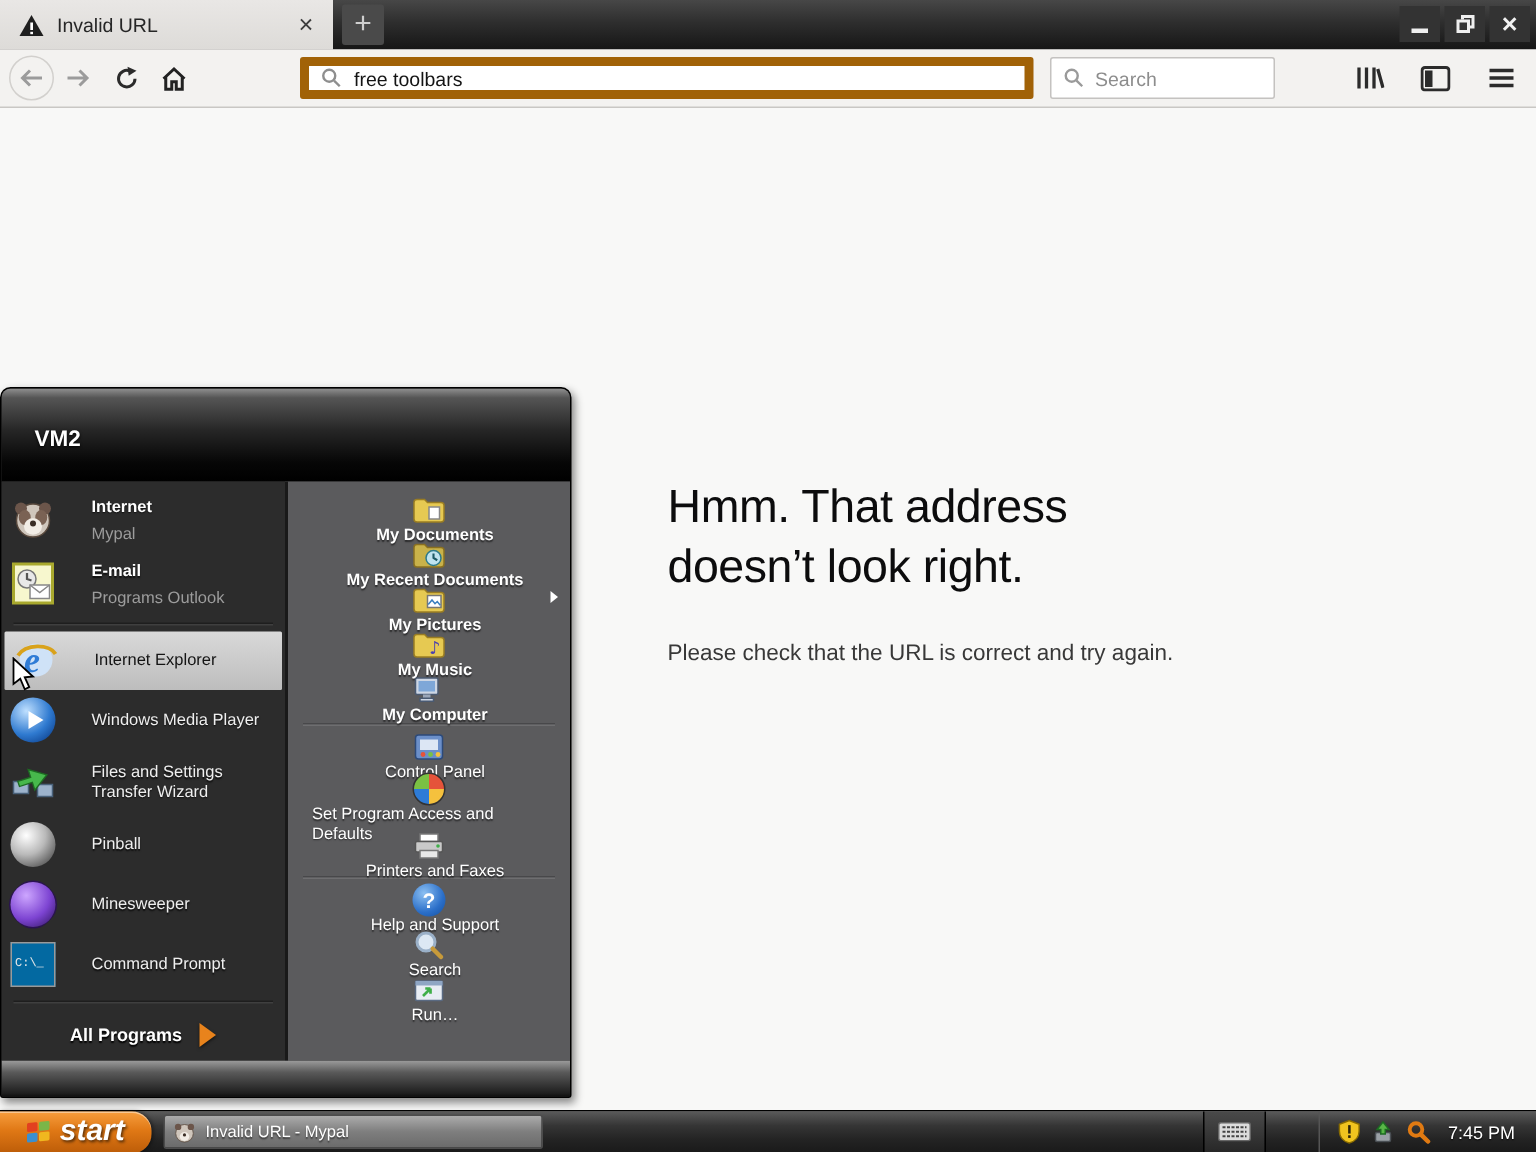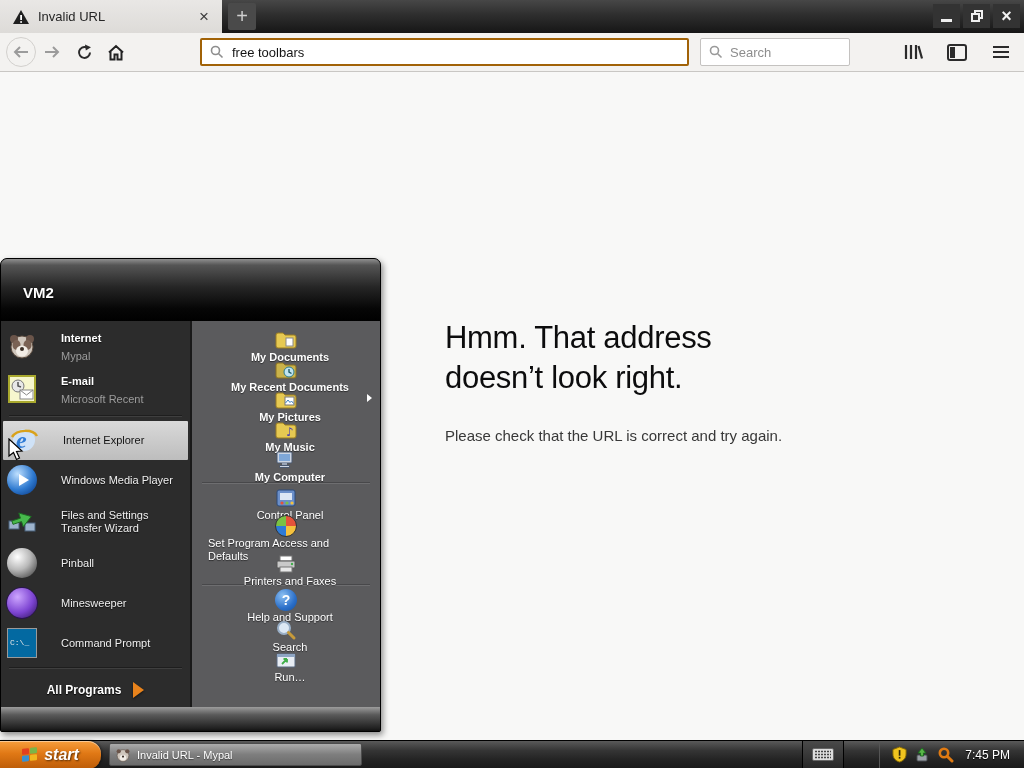--- a/index.html
+++ b/index.html
@@ -26,21 +26,21 @@
   .glyph-restore .r2 { position:absolute; left:0; bottom:0; width:9px; height:9px; border:2px solid #efefef; background:#333; }
   .glyph-close { color:#f2f2f2; font-size:18px; font-weight:bold; line-height:1; }
 
   
   .toolbar { position:absolute; left:0; top:33px; width:1024px; height:39px; background:#f3f2f0;
              border-bottom:1px solid #c9c7c4; display:flex; align-items:center; }
   .nav-btn { width:32px; height:32px; display:flex; align-items:center; justify-content:center; }
   .back-circle { width:30px; height:30px; border:1px solid #d2d0cd; border-radius:50%;
                  display:flex; align-items:center; justify-content:center; margin-left:6px; }
   .urlbar { position:absolute; left:200px; top:5px; width:489px; height:28px; background:#fff;
-            border:2px solid #a16207; border-radius:2px; display:flex; align-items:center; }
+            border:6px solid #a16207; border-radius:2px; display:flex; align-items:center; }
   .urlbar .mag { margin-left:8px; }
   .url-text { font-size:13px; color:#141414; margin-left:8px; }
   .searchbox { position:absolute; left:700px; top:5px; width:150px; height:28px; background:#fff;
                border:1px solid #c4c2c0; border-radius:2px; display:flex; align-items:center; }
   .search-text { font-size:13px; color:#8d8d8d; margin-left:7px; }
   .tb-right { position:absolute; right:8px; top:3px; display:flex; align-items:center; gap:14px; }
   .tb-right .nav-btn { width:30px; }
 
   
   .err-title { position:absolute; left:445px; top:318px; width:312px; font-size:31px; line-height:40px;
@@ -106,21 +106,21 @@
   .cursor { position:absolute; left:8px; top:438px; z-index:60; }
 
   
   .taskbar { position:absolute; left:0; top:740px; width:1024px; height:28px;
              background:linear-gradient(180deg,#5a5a5a 0%,#353535 35%,#232323 70%,#1a1a1a 100%);
              border-top:1px solid #000; display:flex; align-items:center; }
   .start-btn { width:101px; height:28px; border-radius:0 13px 13px 0;
                background:linear-gradient(180deg,#f79e3d 0%,#e07815 45%,#bc5c08 100%);
                box-shadow:inset 0 1px 0 rgba(255,255,255,.45), 1px 0 3px rgba(0,0,0,.5);
                display:flex; align-items:center; justify-content:center; gap:7px; }
-  .start-label { color:#fff; font-size:16px; font-weight:bold; font-style:italic; text-shadow:1px 1px 2px rgba(0,0,0,.6); }
+  .start-label { color:#fff; font-size:20px; font-weight:bold; font-style:italic; text-shadow:1px 1px 2px rgba(0,0,0,.6); }
   .winflag { display:grid; grid-template-columns:7px 7px; grid-template-rows:6px 6px; gap:1px; transform:skewY(-6deg); }
   .winflag i { border-radius:1px; }
   .task-btn { margin-left:8px; width:253px; height:23px; border-radius:2px;
               background:linear-gradient(180deg,#ababab 0%,#7e7e7e 50%,#6b6b6b 100%);
               border:1px solid #4c4c4c; display:flex; align-items:center; }
   .task-label { font-size:11px; color:#fff; margin-left:6px; text-shadow:0 1px 1px rgba(0,0,0,.5); }
   .tray { margin-left:auto; display:flex; align-items:center; height:28px;gap:35px; }
   .lang-seg { width:42px; height:28px; background:linear-gradient(180deg,#4a4a4a,#262626);
               border-left:1px solid #000; border-right:1px solid #000;
               display:flex; align-items:center; justify-content:center; }
@@ -243,21 +243,21 @@
 
         <div class="sm-item l-item big">
           <svg class="ic30" viewBox="0 0 30 30">
             <rect x="2" y="2" width="26" height="26" fill="#f7f7ce" stroke="#a9a92e" stroke-width="2"></rect>
             <circle cx="11" cy="12" r="6" fill="#e8e8e8" stroke="#777"></circle>
             <path d="M11 8 V12 L14 13" stroke="#555" stroke-width="1.5" fill="none"></path>
             <rect x="13" y="16" width="13" height="9" fill="#fff" stroke="#888"></rect>
             <path d="M13 16 L19.5 21 L26 16" stroke="#888" fill="none"></path>
           </svg>
           <span class="ictxt"><span class="l-label">E-mail</span><br>
-          <span class="l-sub">Microsoft Recent</span></span>
+          <span class="l-sub">Programs Outlook</span></span>
         </div>
 
         <div class="sep-left"></div>
 
         <div class="sm-item l-item selected">
           <svg class="ic30" viewBox="0 0 30 30">
             <circle cx="15" cy="15" r="11" fill="#cfe2f7"></circle>
             <text x="7" y="23" font-family="Liberation Serif, serif" font-size="24" font-style="italic" font-weight="bold" fill="#2f7cd6">e</text>
             <path d="M3 12 C8 4 24 4 28 11" stroke="#d9a21b" stroke-width="2.5" fill="none"></path>
           </svg>

